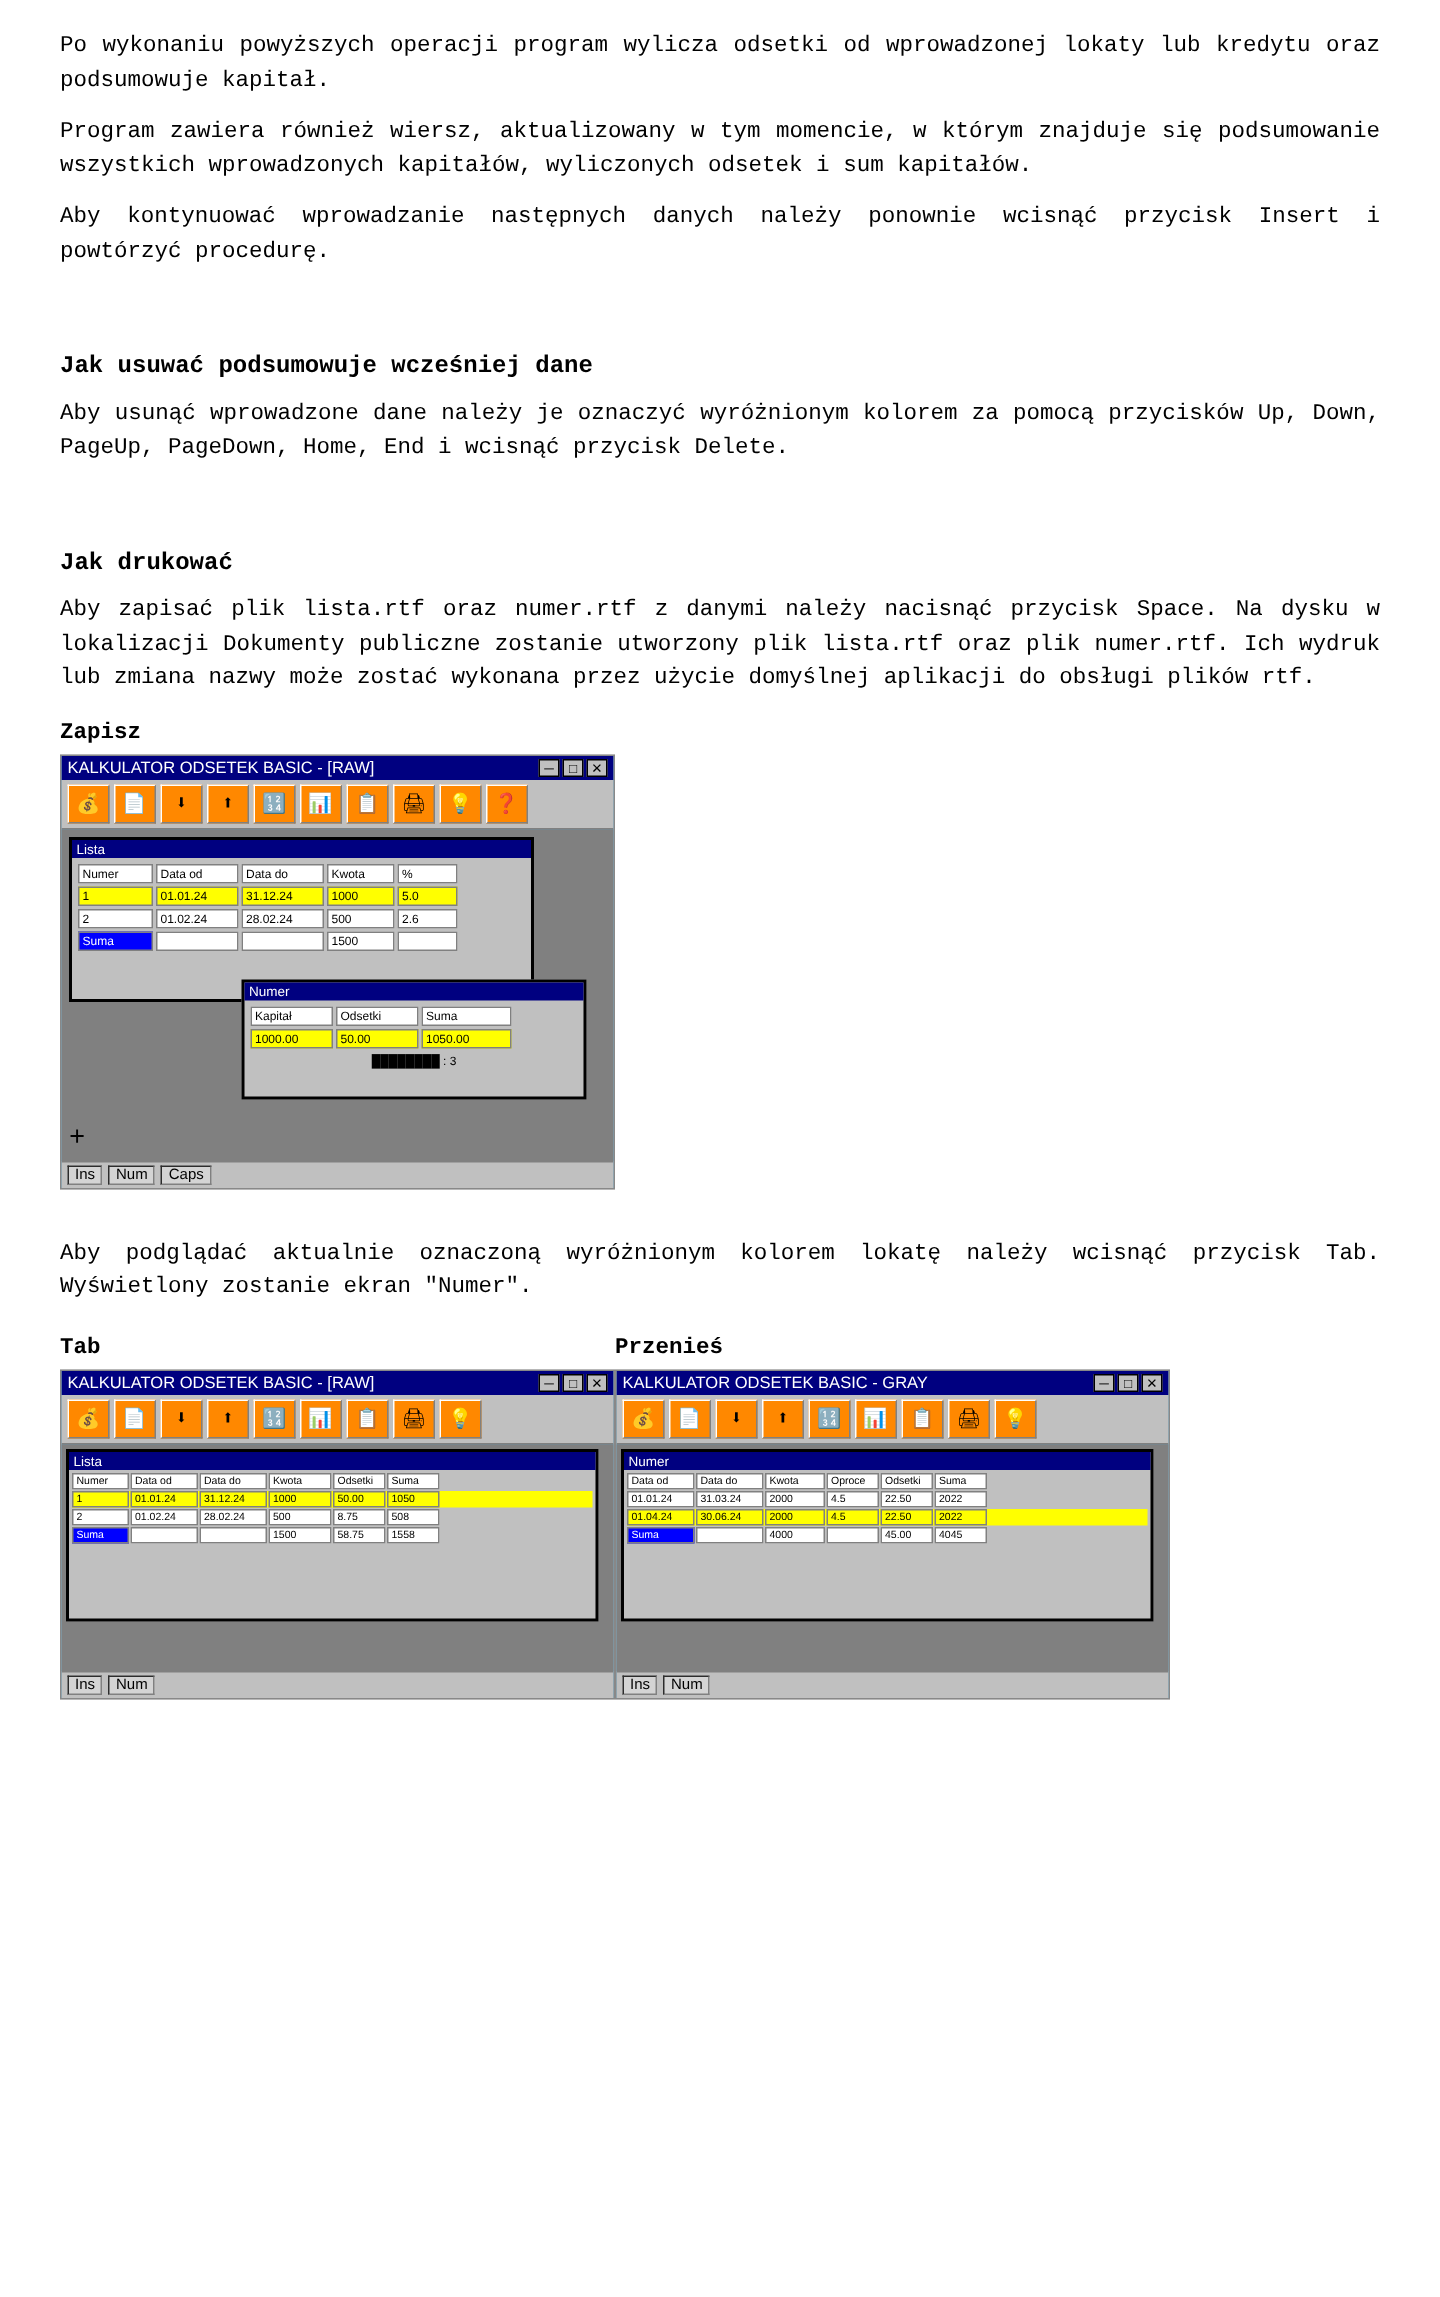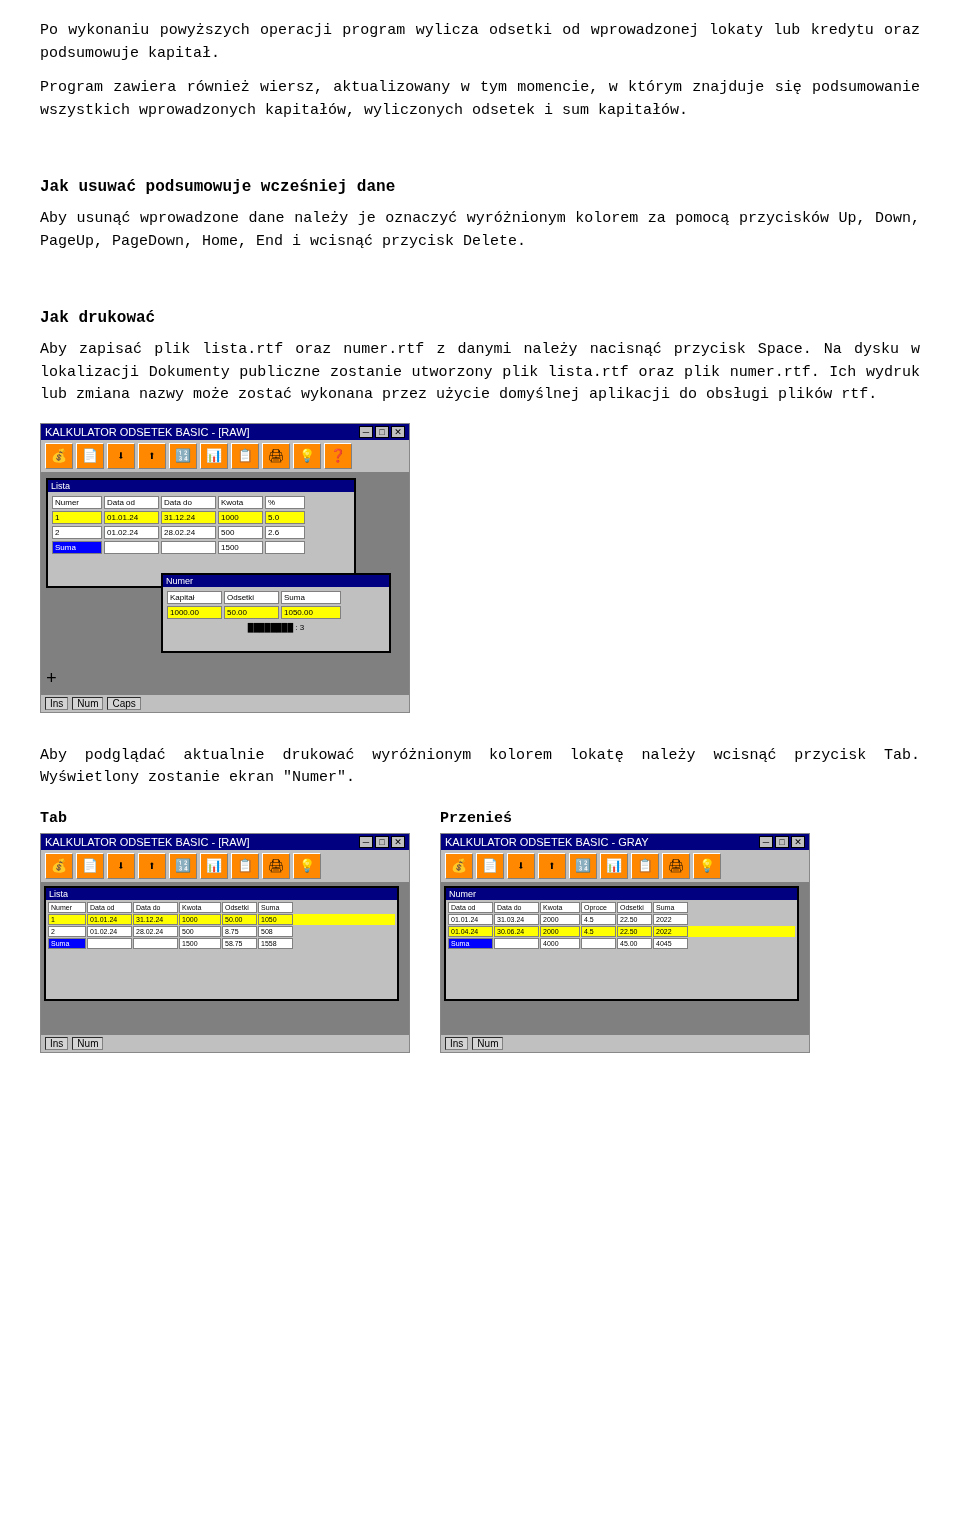--- a/index.html
+++ b/index.html
@@ -54,21 +54,20 @@
     }
 
     
     .screenshot-przenies {
       width: 370px;
       height: 220px;
     }
 
     .screenshots-row {
       display: flex;
-      gap: 30px;
       margin-top: 20px;
     }
 
     .screenshot-label {
       font-weight: bold;
       font-size: 15px;
       margin-bottom: 6px;
     }
 
     
@@ -210,34 +209,36 @@
   </style>
 </head>
 <body>
 
 <div>
 
   <p class="text-block">Po wykonaniu powyższych operacji program wylicza odsetki od wprowadzonej lokaty lub kredytu oraz podsumowuje kapitał.</p>
 
   <p class="text-block">Program zawiera również wiersz, aktualizowany w tym momencie, w którym znajduje się podsumowanie wszystkich wprowadzonych kapitałów, wyliczonych odsetek i sum kapitałów.</p>
 
+  <p class="text-block">Aby kontynuować wprowadzanie następnych danych należy ponownie wcisnąć przycisk Insert i powtórzyć procedurę.</p>
 
   <div class="spacer"></div>
 
   <h2 class="section-heading">Jak usuwać podsumowuje wcześniej dane</h2>
 
   <p class="text-block">Aby usunąć wprowadzone dane należy je oznaczyć wyróżnionym kolorem za pomocą przycisków Up, Down, PageUp, PageDown, Home, End i wcisnąć przycisk Delete.</p>
 
   <div class="spacer"></div>
 
   <h2 class="section-heading">Jak drukować</h2>
 
   <p class="text-block">Aby zapisać plik lista.rtf oraz numer.rtf z danymi należy nacisnąć przycisk Space. Na dysku w lokalizacji Dokumenty publiczne zostanie utworzony plik lista.rtf oraz plik numer.rtf. Ich wydruk lub zmiana nazwy może zostać wykonana przez użycie domyślnej aplikacji do obsługi plików rtf.</p>
 
   <div class="image-container">
+    <div class="screenshot-label">Zapisz</div>
     <div class="screenshot-placeholder screenshot-zapisz">
 
       <div class="sim-zapisz">
         <div class="sim-titlebar">
           <span>KALKULATOR ODSETEK BASIC - [RAW]</span>
           <div class="sim-titlebar-buttons">
             <div class="sim-titlebar-btn">─</div>
             <div class="sim-titlebar-btn">□</div>
             <div class="sim-titlebar-btn">✕</div>
           </div>
@@ -316,21 +317,21 @@
           <div class="sim-status-cell">Num</div>
           <div class="sim-status-cell">Caps</div>
         </div>
       </div>
     </div>
   </div>
 
   <div class="spacer"></div>
 
 
-  <p class="text-block">Aby podglądać aktualnie drukować wyróżnionym kolorem lokatę należy wcisnąć przycisk Tab. Wyświetlony zostanie ekran "Numer".</p>
+  <p class="text-block">Aby podglądać aktualnie oznaczoną wyróżnionym kolorem lokatę należy wcisnąć przycisk Tab. Wyświetlony zostanie ekran "Numer".</p>
 
   <div class="screenshots-row">
 
     <div>
       <div class="screenshot-label">Tab</div>
       <div class="screenshot-placeholder screenshot-tab">
         <div class="sim-zapisz">
           <div class="sim-titlebar">
             <span>KALKULATOR ODSETEK BASIC - [RAW]</span>
             <div class="sim-titlebar-buttons">

